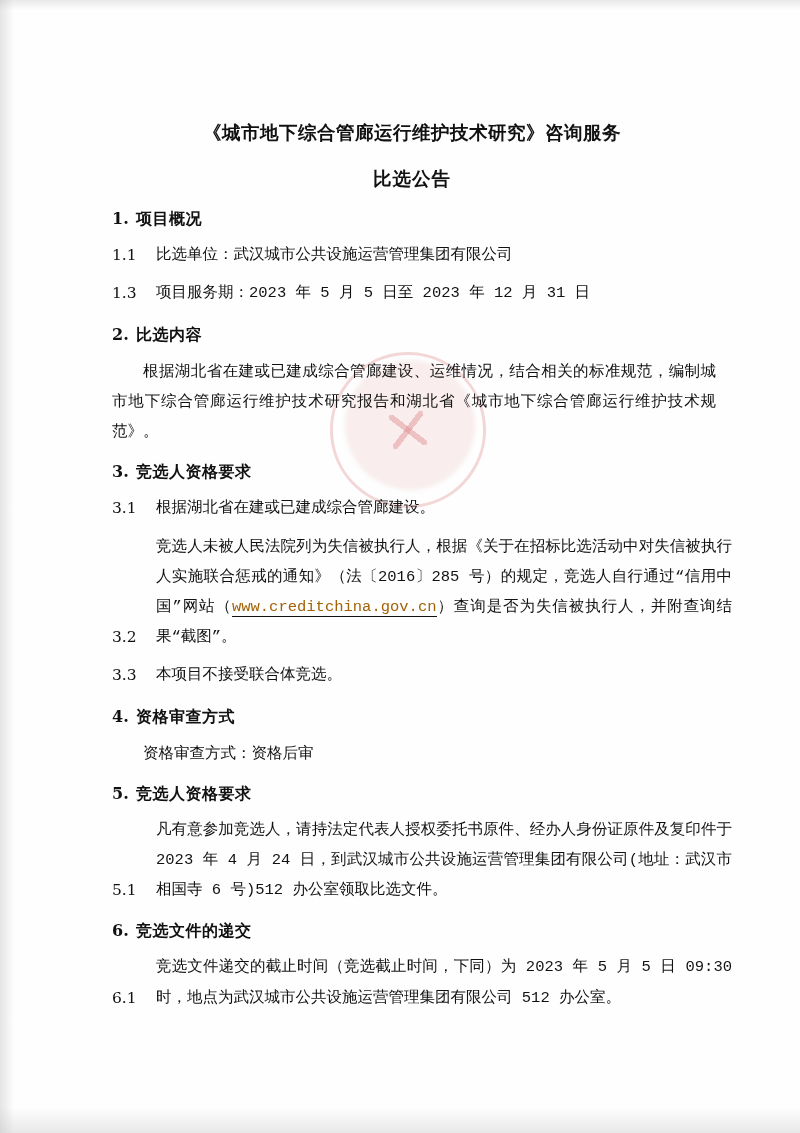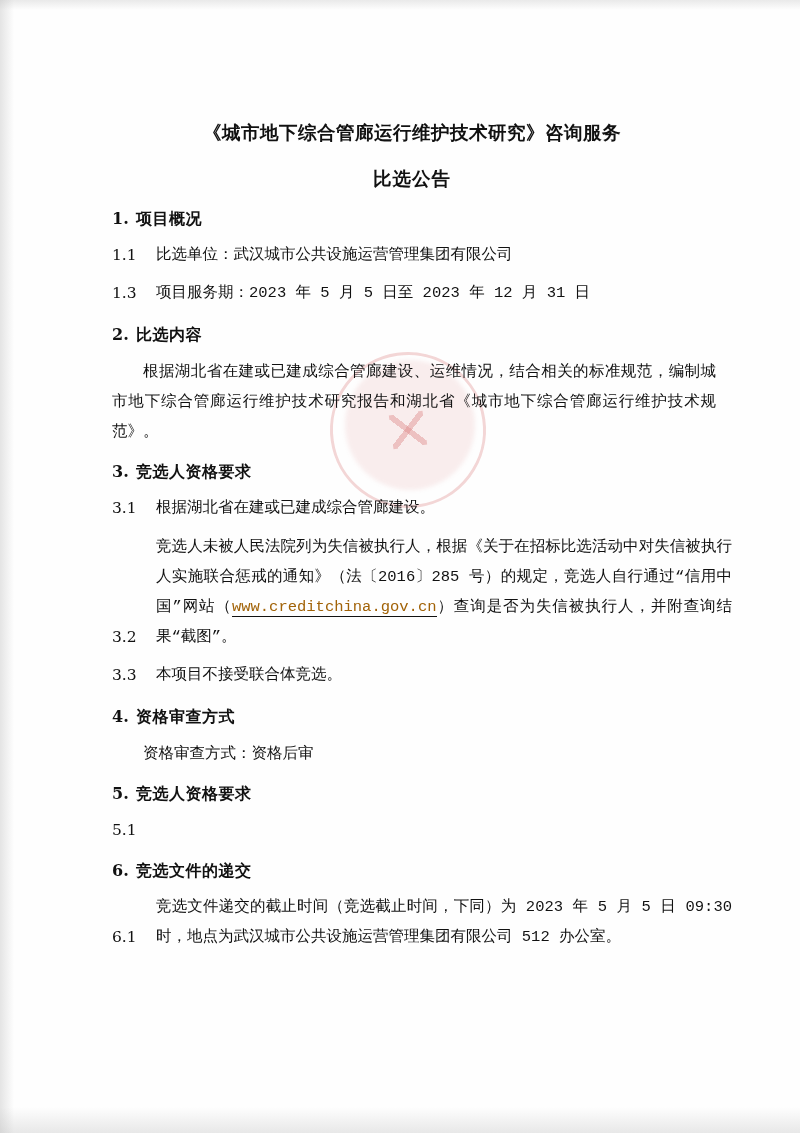--- a/index.html
+++ b/index.html
@@ -199,20 +199,21 @@
       <span class="txt">资格审查方式</span>
     </div>
     <div class="para">资格审查方式：资格后审</div>
 
     <div class="sec-head">
       <span class="num">5.</span>
       <span class="txt">竞选人资格要求</span>
     </div>
     <div class="item">
       <span class="num">5.1</span>
+      <span class="txt">凡有意参加竞选人，请持法定代表人授权委托书原件、经办人身份证原件及复印件于 2023 年 4 月 24 日，到武汉城市公共设施运营管理集团有限公司(地址：武汉市相国寺 6 号)512 办公室领取比选文件。</span>
     </div>
 
     <div class="sec-head">
       <span class="num">6.</span>
       <span class="txt">竞选文件的递交</span>
     </div>
     <div class="item">
       <span class="num">6.1</span>
       <span class="txt">竞选文件递交的截止时间（竞选截止时间，下同）为 2023 年 5 月 5 日 09:30 时，地点为武汉城市公共设施运营管理集团有限公司 512 办公室。</span>
     </div>

